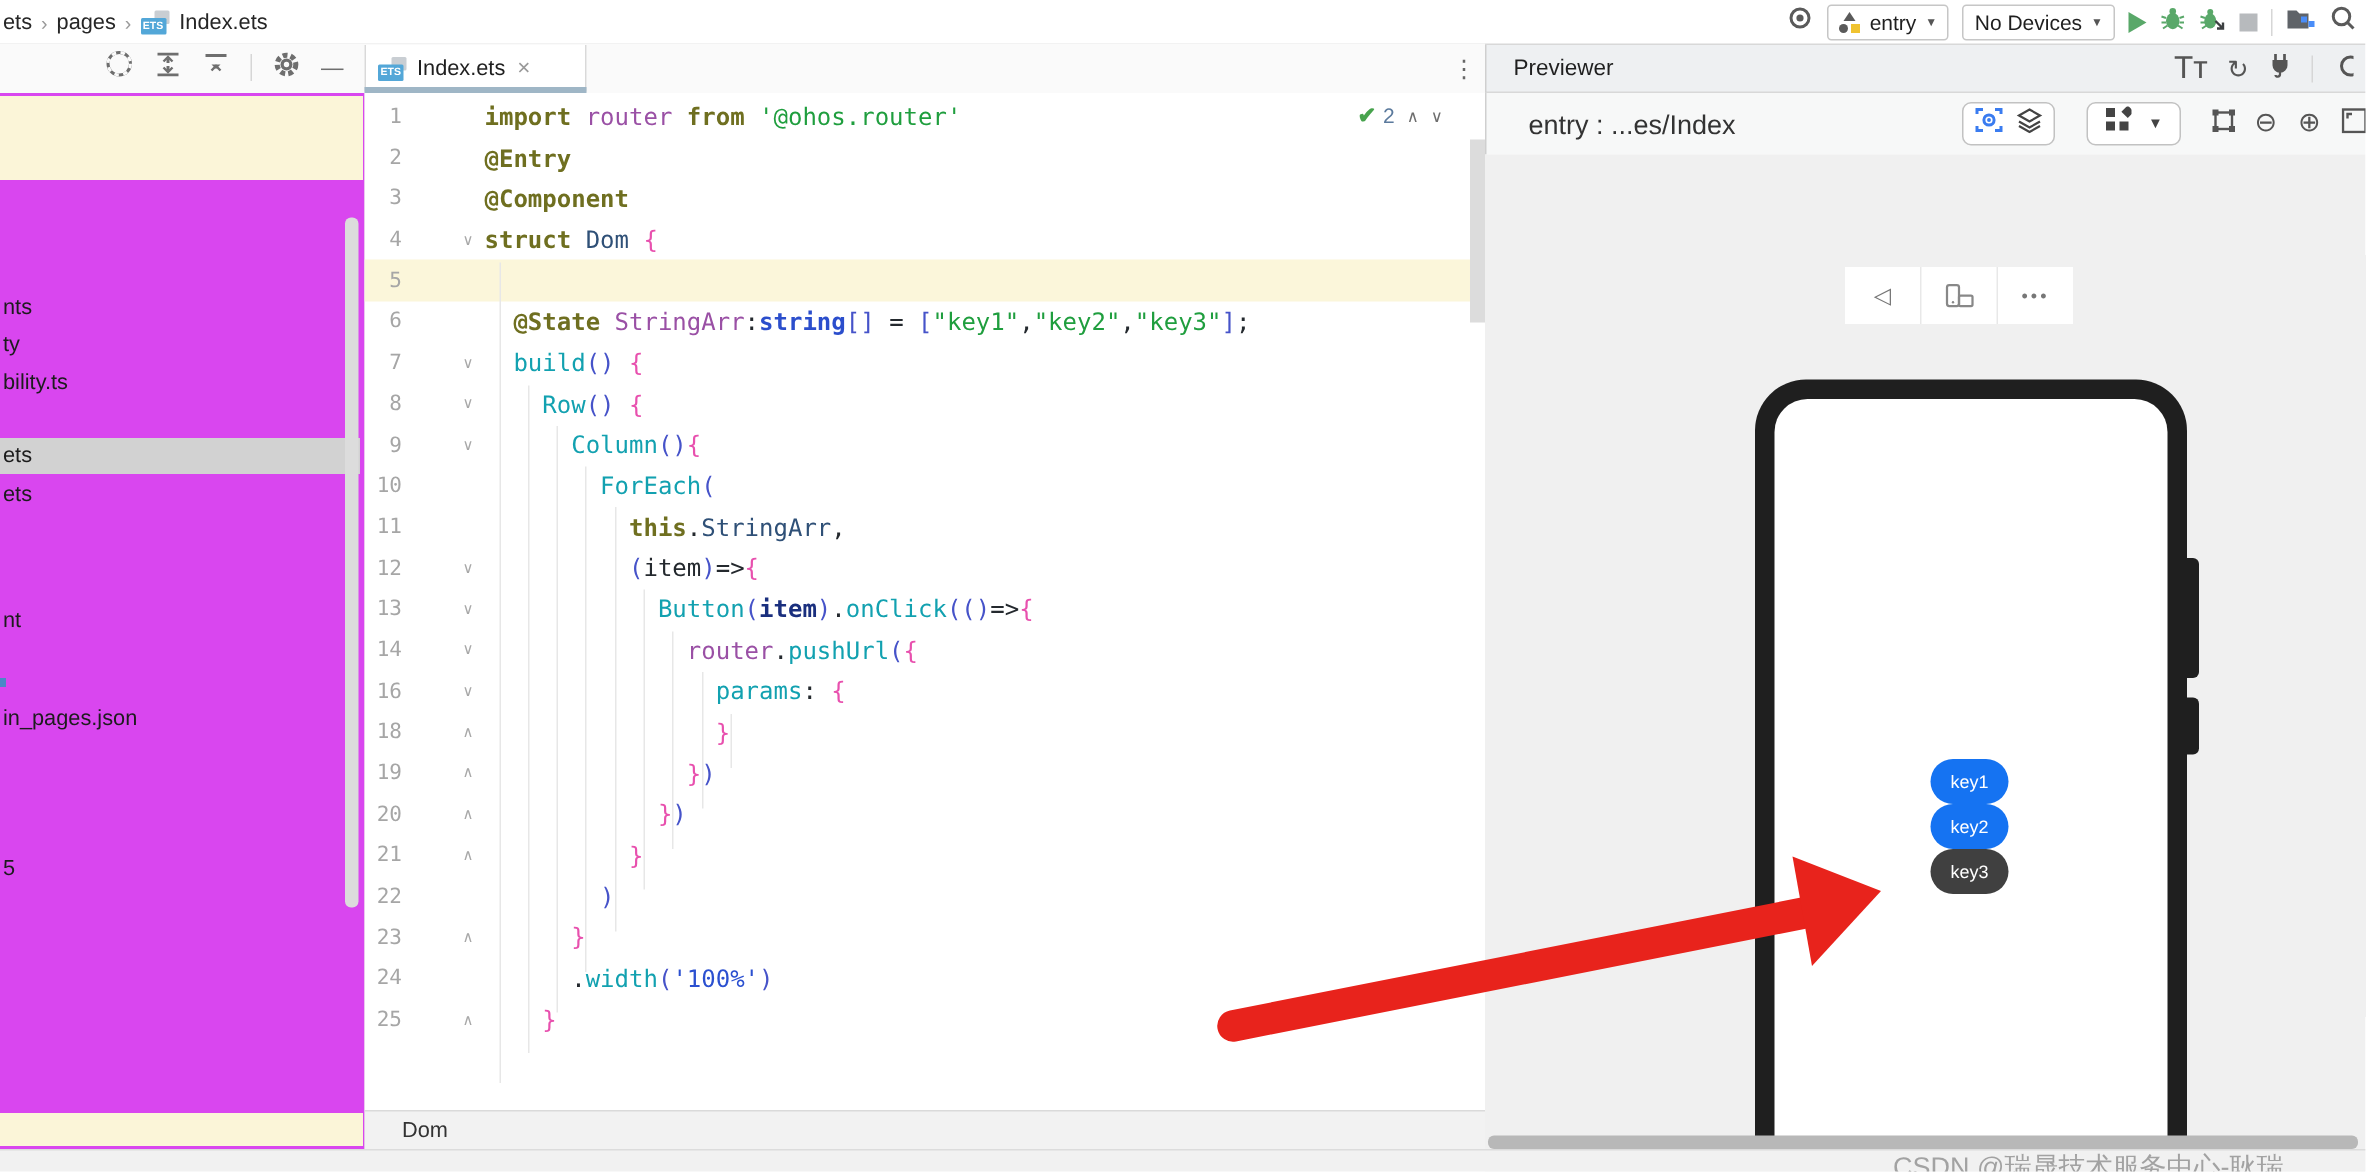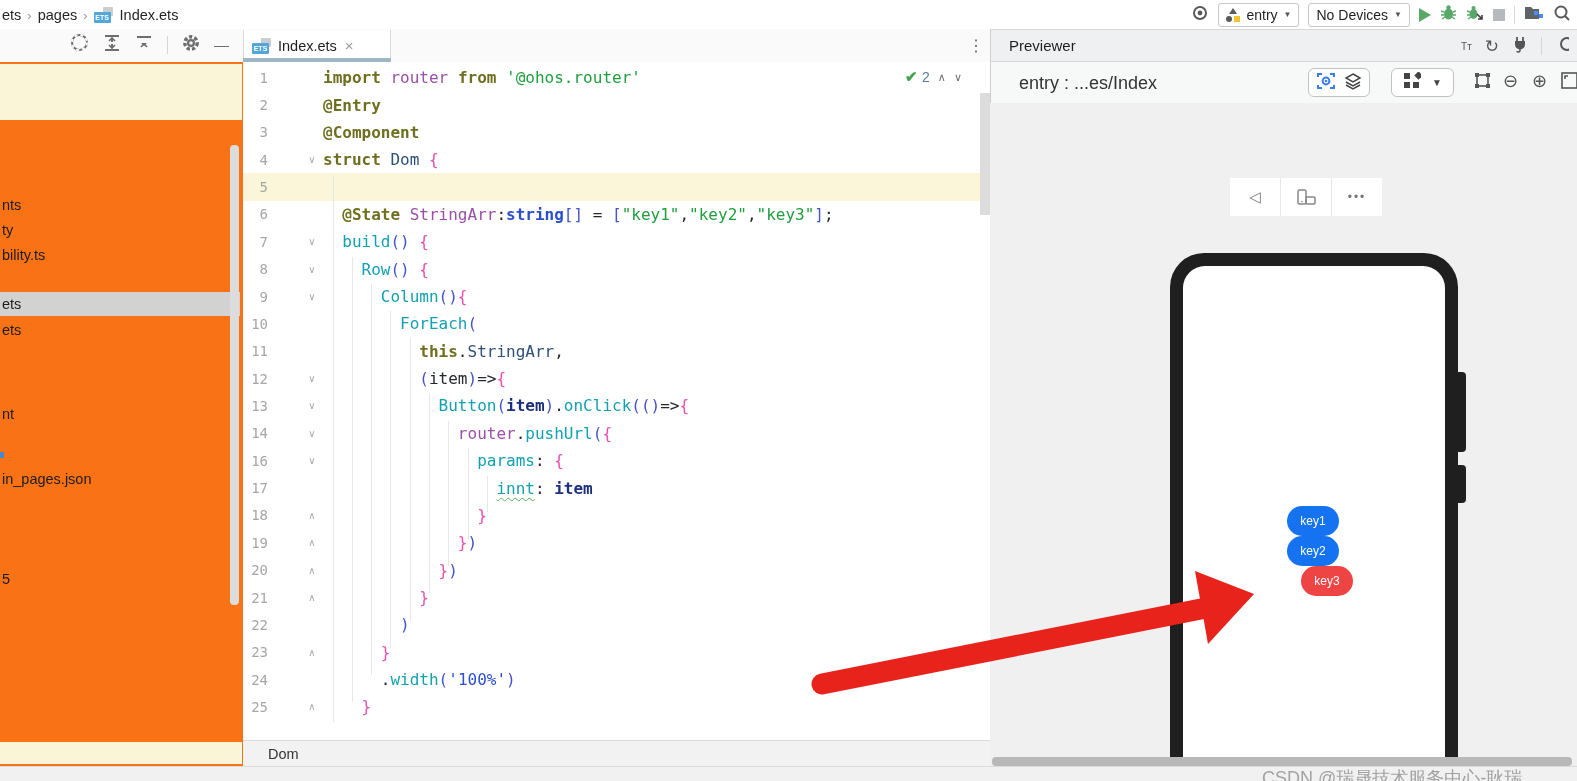--- a/index.html
+++ b/index.html
@@ -28,21 +28,21 @@
   .tb-sep{width:1px;height:18px;background:#d6d6d6;}
   
   #row2{left:0;top:29px;width:990px;height:33px;background:#fafafa;border-bottom:1px solid #d4d4d4;}
   #proj-tools{left:70px;top:33px;display:flex;align-items:center;gap:14px;color:#6e6e6e;}
   #tab{left:243px;top:30px;width:130px;height:31px;background:#fff;border-left:1px solid #d9d9d9;border-right:1px solid #d9d9d9;
        display:flex;align-items:center;gap:6px;padding:0 8px;font-size:14.5px;color:#1f1f1f;}
   #tab-underline{left:243px;top:58px;width:148px;height:4px;background:#9fb6c6;}
   .tab-close{color:#9a9a9a;font-size:15px;margin-left:2px;}
   #tabbar-more{left:968px;top:36px;color:#666;font-size:16px;}
   
-  #project{left:0;top:62px;width:243px;height:704px;background:#f97316;border-right:1px solid #d4d4d4;}
+  #project{left:0;top:62px;width:243px;height:704px;background:#d946ef;border-right:1px solid #d4d4d4;}
   .cream-band{background:#fbf5d8;}
   .tree-item{position:absolute;left:2px;font-size:14.5px;color:#1c1c1c;white-space:nowrap;}
   .sel-band{position:absolute;left:0;width:240px;height:24px;background:#d2d2d2;}
   #proj-scroll{left:230px;top:145px;width:9px;height:460px;background:#dcdcdc;border-radius:4px;}
   #blue-dash{left:0;top:452px;width:4px;height:6px;background:#4a88c7;}
   
   #editor{left:243px;top:62px;width:747px;height:678px;background:#fff;overflow:hidden;}
   #code-lines{position:absolute;left:0;top:2px;width:747px;}
   .cl{position:relative;height:27.37px;display:flex;align-items:center;}
   .cl.active{background:#fbf6da;}
@@ -308,25 +308,20 @@
         <span class="ln">14</span>
         <span class="fold">∨</span>
         <span class="ct"><span class="tk-pl">              </span><span class="tk-var">router</span><span class="tk-pl">.</span><span class="tk-fn">pushUrl</span><span class="tk-br">(</span><span class="tk-pk">{</span></span>
       </div>
       <div class="cl">
         <span class="ln">16</span>
         <span class="fold">∨</span>
         <span class="ct"><span class="tk-pl">                </span><span class="tk-fn">params</span><span class="tk-pl">: </span><span class="tk-pk">{</span></span>
       </div>
       <div class="cl">
-        <span class="ln">17</span>
-        <span class="fold"></span>
-        <span class="ct"><span class="tk-pl">                  </span><span class="tk-fnu">innt</span><span class="tk-pl">: </span><span class="tk-it">item</span></span>
-      </div>
-      <div class="cl">
         <span class="ln">18</span>
         <span class="fold">∧</span>
         <span class="ct"><span class="tk-pl">                </span><span class="tk-pk">}</span></span>
       </div>
       <div class="cl">
         <span class="ln">19</span>
         <span class="fold">∧</span>
         <span class="ct"><span class="tk-pl">              </span><span class="tk-pk">}</span><span class="tk-br">)</span></span>
       </div>
       <div class="cl">
@@ -368,21 +363,21 @@
   <span class="nav">∨</span>
 </div>
 <div id="ed-scroll" class="abs"></div>
 <div id="ed-crumbs" class="abs">
   <span>Dom</span>
 </div>
 
 <div id="pv-header" class="abs">
   <span id="pv-title">Previewer</span>
   <span id="pv-header-icons">
-    <span style="font-size:10px;">Tт</span>
+    <span style="font-size:21px;">Tт</span>
     <span style="font-size:17px;">↻</span>
     <span>
       <svg class="icon-svg" width="16" height="17" viewBox="0 0 16 17">
           <path d="M5 1v4M11 1v4" stroke="#555" stroke-width="1.8"></path>
           <path d="M3 5h10v3.5a5 5 0 0 1-10 0z" fill="#555"></path>
           <path d="M8 13v1.5c0 2-3 2-3 .5" stroke="#555" stroke-width="1.5" fill="none"></path>
         </svg>
     </span>
     <span class="tb-sep"></span>
     <span>
@@ -454,21 +449,21 @@
         <span>•••</span>
       </span>
   </div>
   <div id="phone">
     <div id="screen"></div>
   </div>
   <div class="side-btn" style="left:466px;top:269px;height:80px;"></div>
   <div class="side-btn" style="left:466px;top:362px;height:38px;"></div>
 <div class="pill" style="left: 297px; top: 403px; background: rgb(21, 115, 242);">key1</div>
     <div class="pill" style="left: 297px; top: 433px; background: rgb(21, 115, 242);">key2</div>
-    <div class="pill" style="left: 311px; top: 463px; background: #ef4444;">key3</div>
+    <div class="pill" style="left: 297px; top: 463px; background: #404040;">key3</div>
   </div>
 <div id="pv-hscroll" class="abs"></div>
 
 <div id="status-strip" class="abs"></div>
 <div id="watermark" class="abs">CSDN @瑞晟技术服务中心-耿瑞</div>
 
 <svg id="arrow-svg" class="abs">
   <line x1="822" y1="684" x2="1206" y2="608" stroke="#e8231c" stroke-width="21" stroke-linecap="round"></line>
   <polygon points="1254,594 1195,571 1208,644" fill="#e8231c"></polygon>
 </svg>

